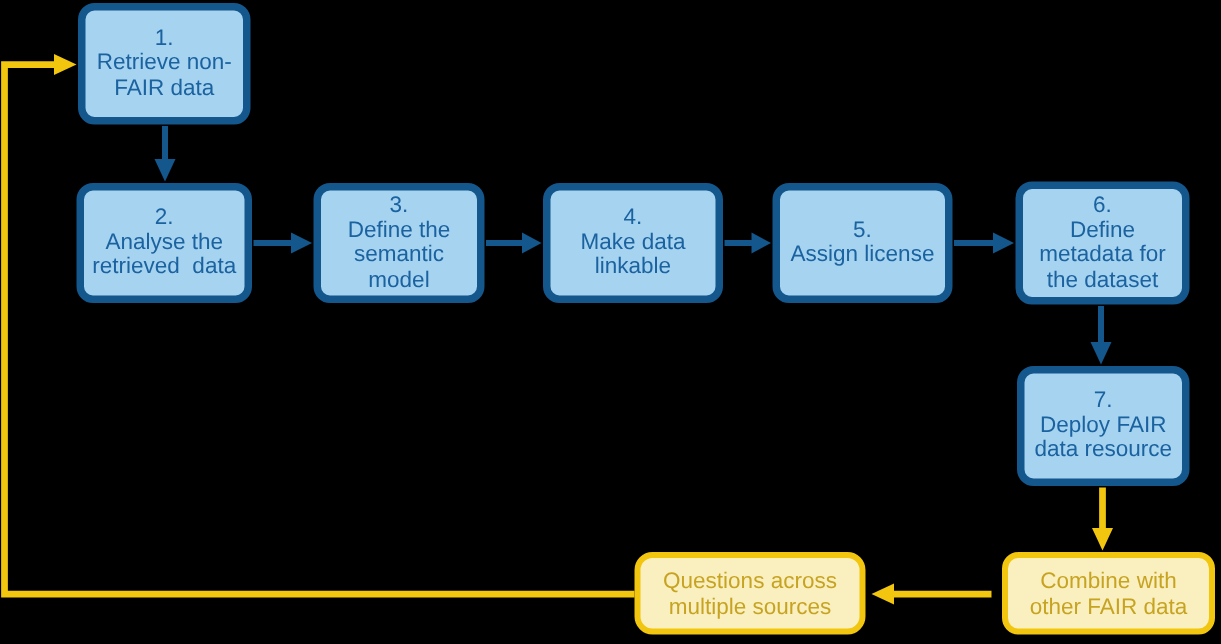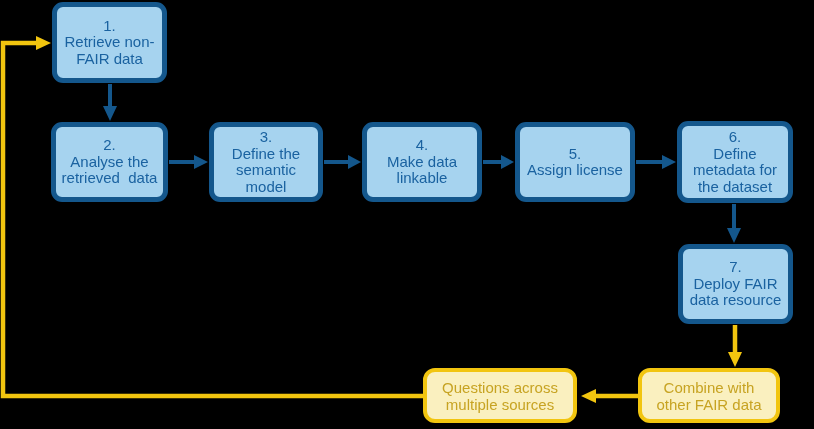--- a/index.html
+++ b/index.html
@@ -58,21 +58,21 @@
   .head-yellow { fill: var(--yellow-arrow); stroke: none; }
 
   
   .pos-step-1 { left: 52px;  top: 2px;   width: 115px; height: 81px; }
   .pos-step-2 { left: 51px;  top: 122px; width: 117px; height: 80px; }
   .pos-step-3 { left: 209px; top: 122px; width: 114px; height: 80px; }
   .pos-step-4 { left: 362px; top: 122px; width: 120px; height: 80px; }
   .pos-step-5 { left: 515px; top: 122px; width: 120px; height: 80px; }
   .pos-step-6 { left: 677px; top: 121px; width: 116px; height: 82px; }
   .pos-step-7 { left: 678px; top: 244px; width: 115px; height: 80px; }
-  .pos-combine   { left: 638px; top: 368px; width: 142px; height: 55px; }
+  .pos-combine   { left: 668px; top: 368px; width: 142px; height: 55px; border-radius: 11px; }
   .pos-questions { left: 423px; top: 368px; width: 154px; height: 55px; }
 </style>
 </head>
 <body>
 
 <div class="canvas">
 
   <svg class="arrow-layer" viewBox="0 0 814 429" xmlns="http://www.w3.org/2000/svg">
 
     <g>

